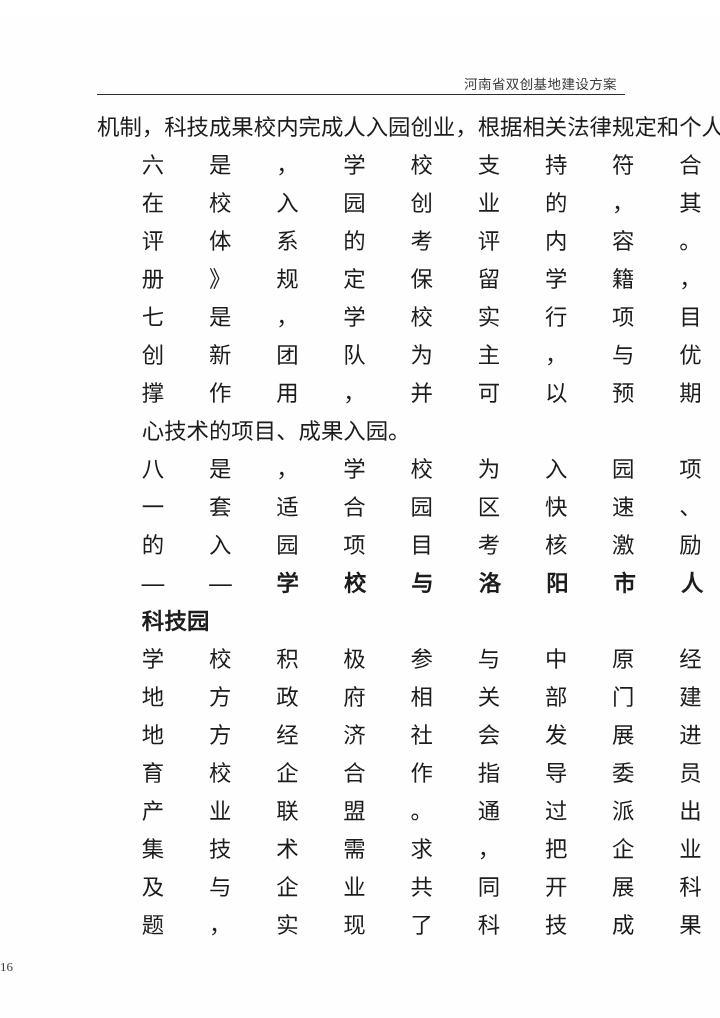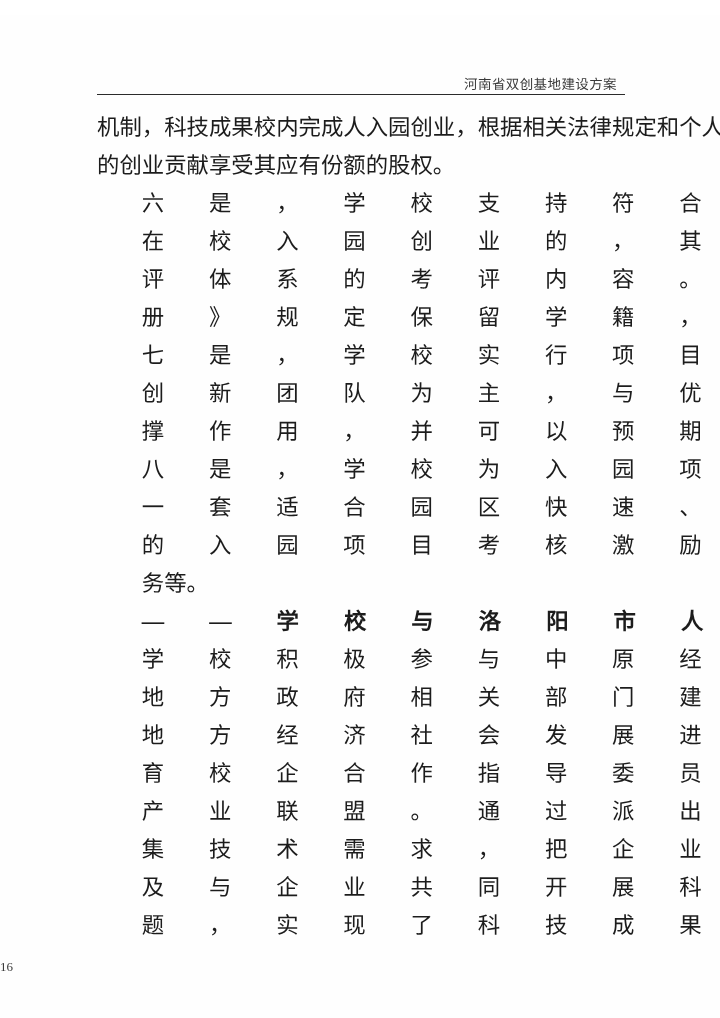--- a/index.html
+++ b/index.html
@@ -137,21 +137,20 @@
           <span>相</span>
           <span>关</span>
           <span>法</span>
           <span>律</span>
           <span>规</span>
           <span>定</span>
           <span>和</span>
           <span>个</span>
           <span>人</span>
         </div>
-        <div class="line"><span>的创业贡献享受其应有份额的股权。</span></div>
       </div>
       <div class="para indent">
         <div class="line justify">
           <span class="ind"></span>
           <span>六</span>
           <span>是</span>
           <span>，</span>
           <span>学</span>
           <span>校</span>
           <span>支</span>
@@ -228,20 +227,21 @@
           <span>作</span>
           <span>用</span>
           <span>，</span>
           <span>并</span>
           <span>可</span>
           <span>以</span>
           <span>预</span>
           <span>期</span>
           <span>转</span>
         </div>
+        <div class="line"><span>心技术的项目、成果入园。</span></div>
       </div>
       <div class="para indent">
         <div class="line justify">
           <span class="ind"></span>
           <span>八</span>
           <span>是</span>
           <span>，</span>
           <span>学</span>
           <span>校</span>
           <span>为</span>
@@ -267,36 +267,36 @@
           <span>入</span>
           <span>园</span>
           <span>项</span>
           <span>目</span>
           <span>考</span>
           <span>核</span>
           <span>激</span>
           <span>励</span>
           <span>办</span>
         </div>
-        <div class="line"><span>务等。</span></div>
       </div>
       <div class="para heading">
         <div class="line bold justify">
           <span class="ind"></span>
           <span>—</span>
           <span>—</span>
           <span>学</span>
           <span>校</span>
           <span>与</span>
           <span>洛</span>
           <span>阳</span>
           <span>市</span>
           <span>人</span>
           <span>民</span>
         </div>
+        <div class="line bold"><span>科技园</span></div>
       </div>
       <div class="para indent">
         <div class="line justify">
           <span class="ind"></span>
           <span>学</span>
           <span>校</span>
           <span>积</span>
           <span>极</span>
           <span>参</span>
           <span>与</span>

